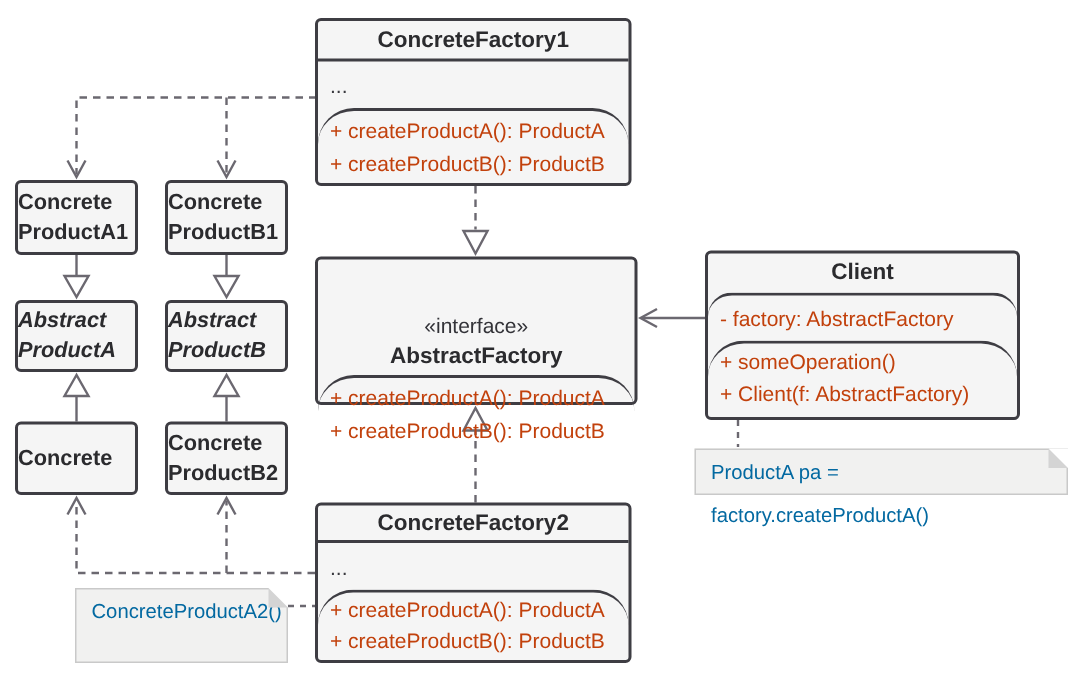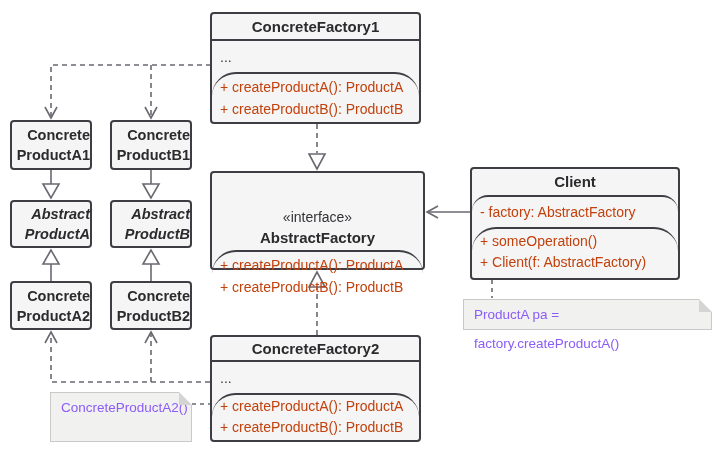--- a/index.html
+++ b/index.html
@@ -12,27 +12,27 @@
     box-sizing:border-box;
   }
   .ttl{
     font-weight:bold;text-align:center;font-size:15px;color:#2b2b2e;
   }
   .sep{border-top:2px solid #3e3d43;}
   .rows{padding:2px 8px;font-size:14px;line-height:22px;color:#c2410c;border-radius:24px;}
   .dots{padding:0 8px;font-size:14px;color:#38383e;display:flex;align-items:center;}
   .pbox{
     position:absolute;background:#f5f5f5;border:2px solid #3e3d43;border-radius:4px;
-    box-sizing:border-box;display:flex;flex-direction:column;align-items:flex-end;justify-content:center;
+    box-sizing:border-box;display:flex;flex-direction:column;align-items:flex-start;justify-content:center;
     font-weight:bold;font-size:14.5px;line-height:20px;text-align:center;color:#2b2b2e;
   }
   .pbox.abstract{font-style:italic;}
   .note{
     position:absolute;background:#f1f1f0;border:1px solid #c9c9c9;box-sizing:border-box;
-    font-size:13.5px;line-height:19px;color:#8b5cf6;
+    font-size:13.5px;line-height:19px;color:#0369a1;
   }
   .note::before{
     content:"";position:absolute;top:-1px;right:-1px;width:0;height:0;border-style:solid;
     border-width:0 13px 13px 0;border-color:#ffffff #ffffff #d4d4d4 #d4d4d4;
   }
   #connectors{position:absolute;left:0;top:0;pointer-events:none;}
   .bold{font-weight:bold;}
 </style>
 </head>
 <body>
@@ -142,21 +142,20 @@
   <div class="pbox abstract" style="left:10px;top:200px;width:82px;height:48px;">
     <div>Abstract</div>
     <div>ProductA</div>
   </div>
   <div class="pbox abstract" style="left:110px;top:200px;width:82px;height:48px;">
     <div>Abstract</div>
     <div>ProductB</div>
   </div>
   <div class="pbox" style="left:10px;top:281px;width:82px;height:49px;">
     <div>Concrete</div>
-    <div>ProductA2</div>
   </div>
   <div class="pbox" style="left:110px;top:281px;width:82px;height:49px;">
     <div>Concrete</div>
     <div>ProductB2</div>
   </div>
 
   <div class="note" style="left:50px;top:392px;width:142px;height:50px;padding:5px 10px;">
     <div>ConcreteProductA2()</div>
   </div>
   <div class="note" style="left:463px;top:299px;width:249px;height:31px;line-height:29px;padding:0 10px;">

